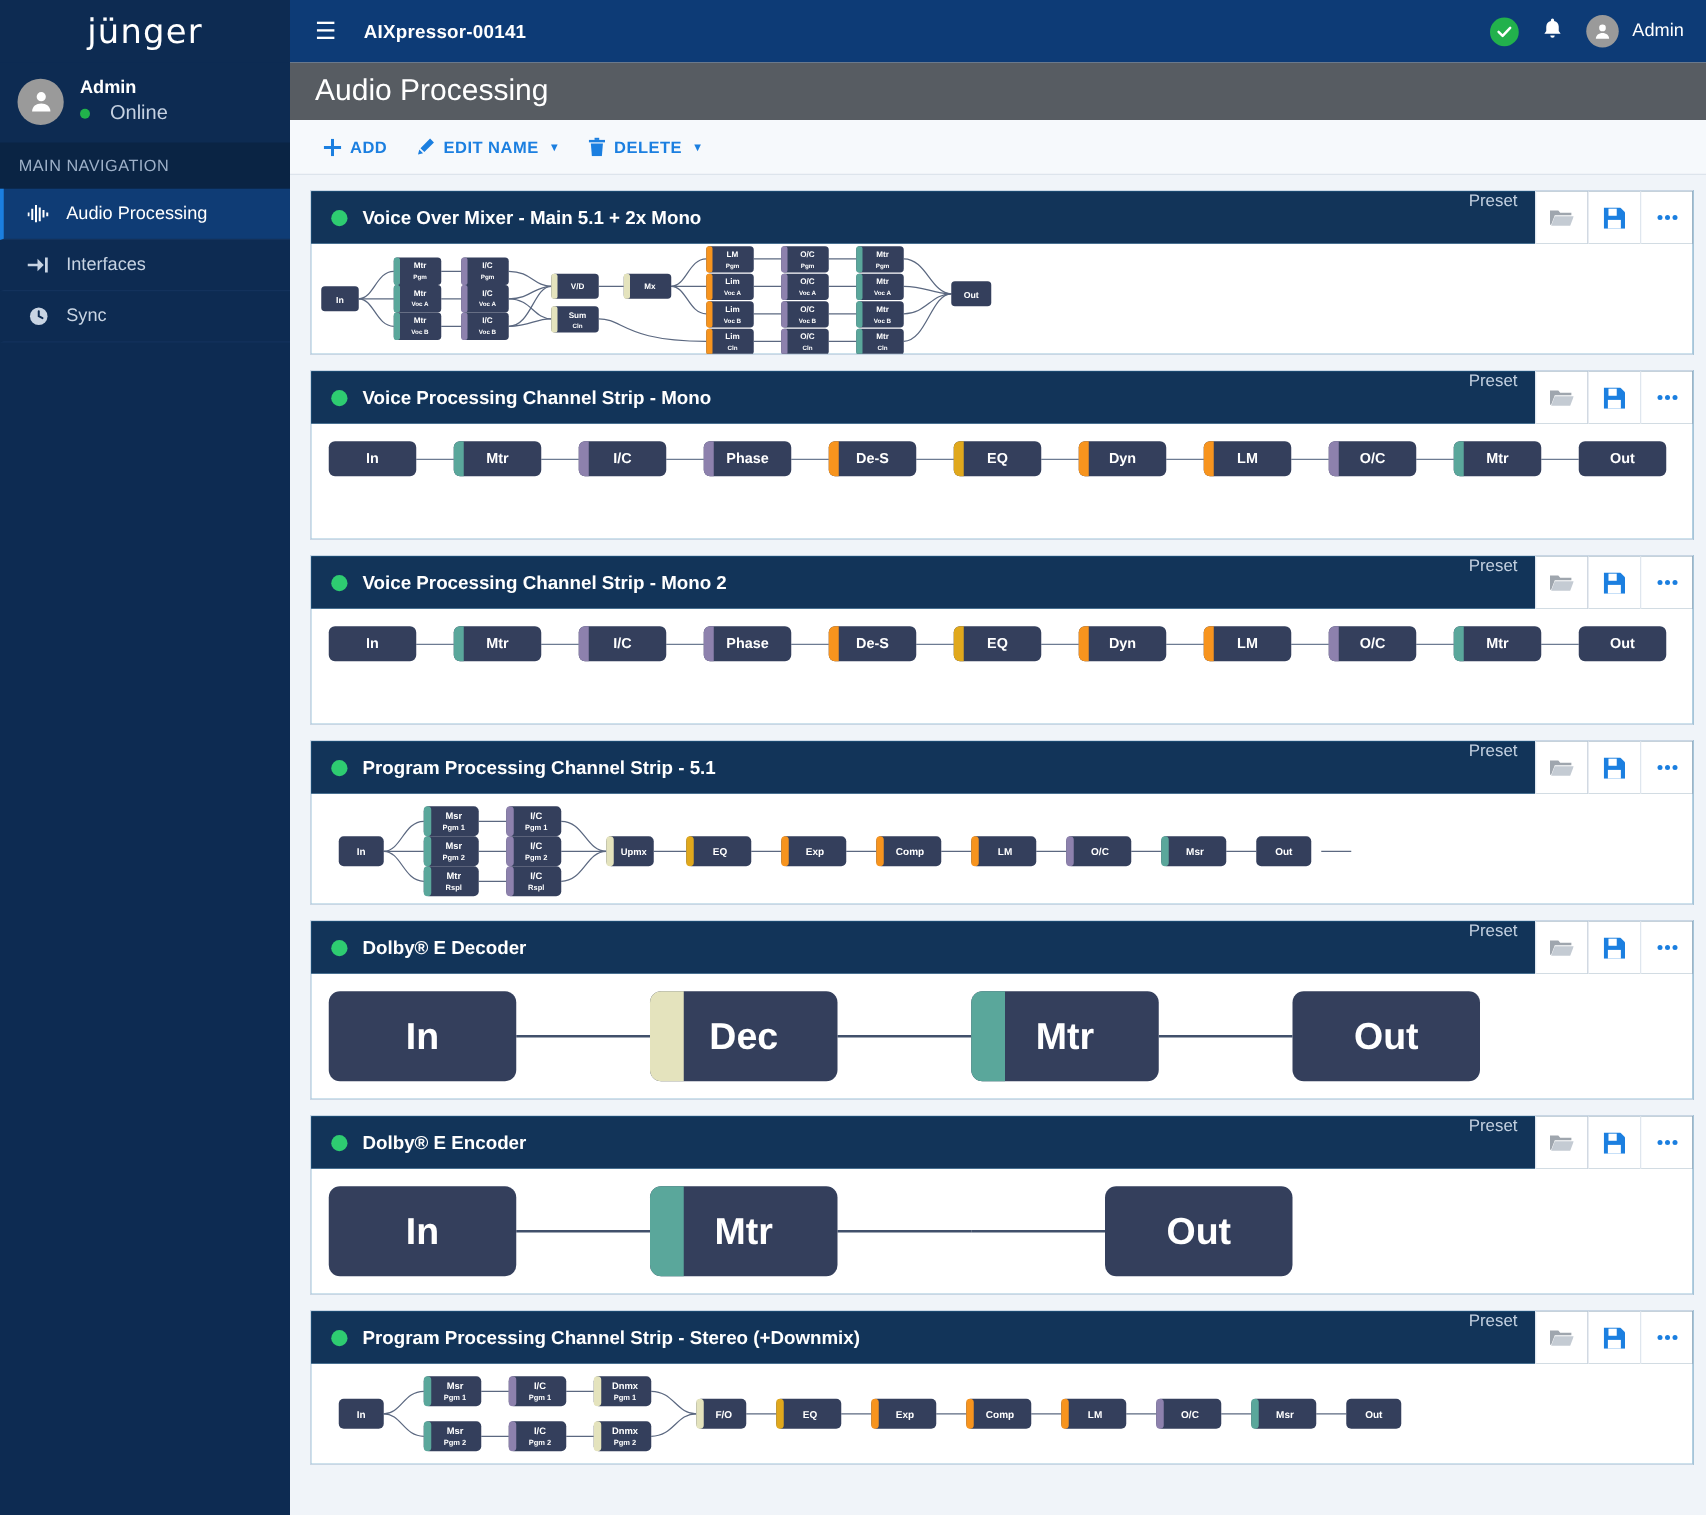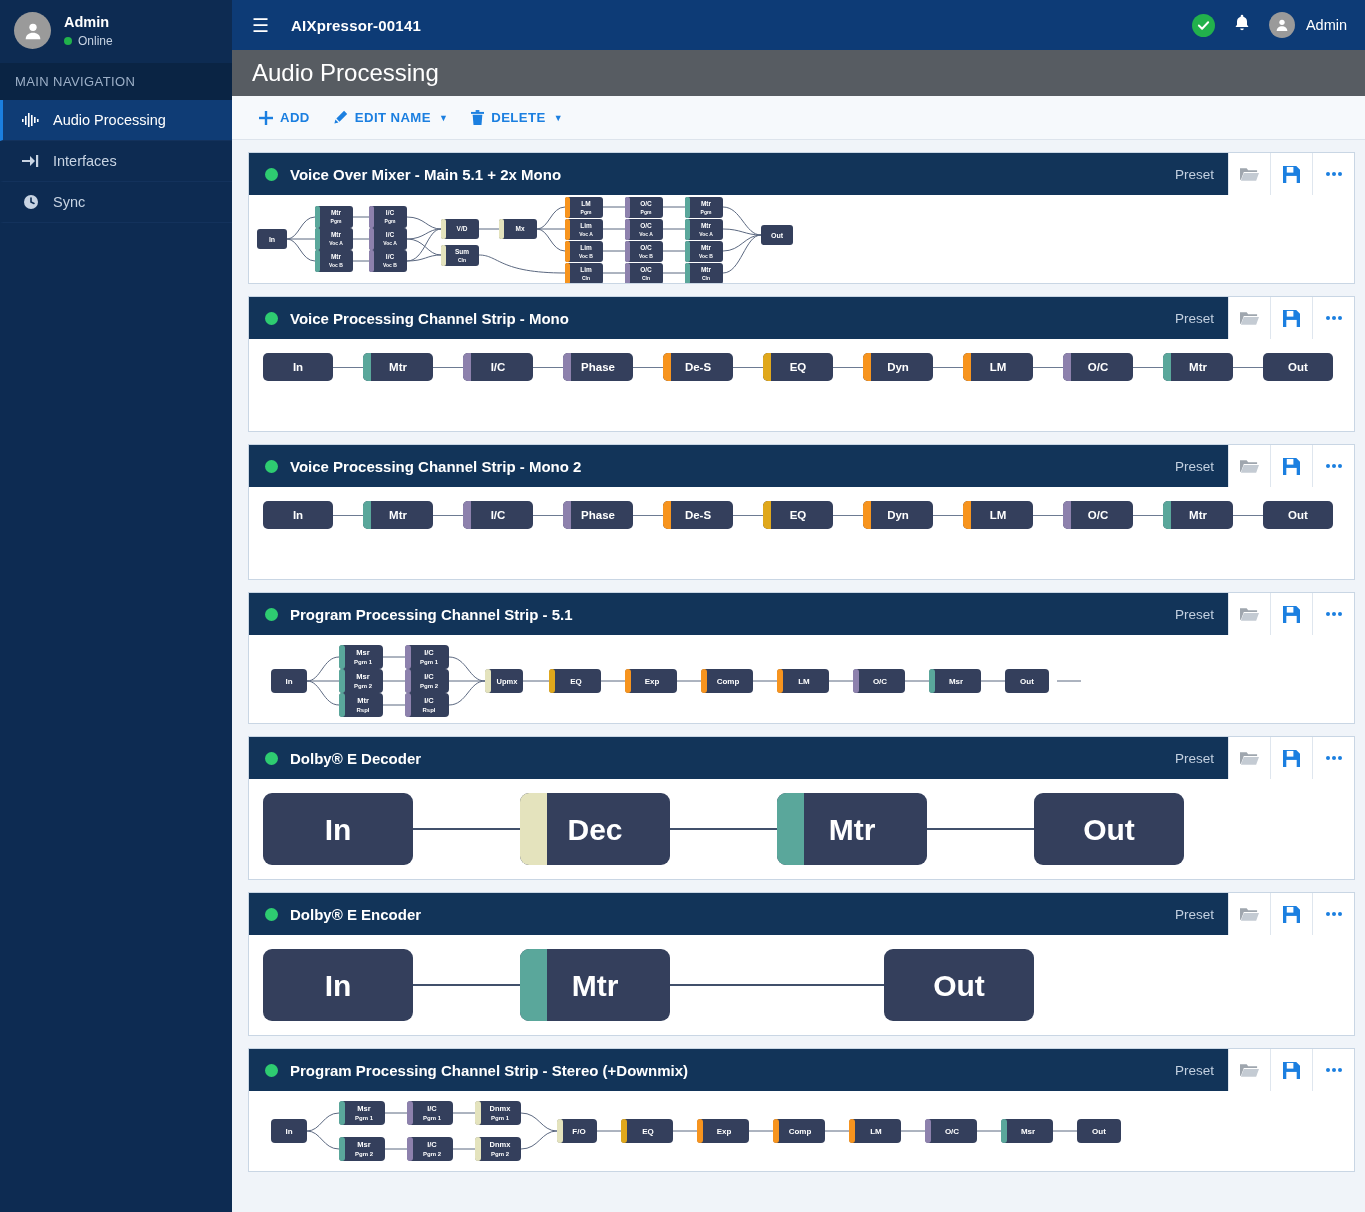--- a/index.html
+++ b/index.html
@@ -28,21 +28,21 @@
   .user-block {
     display: flex; align-items: center; gap: 13px;
     padding: 12px 0 14px 14px; background: #0d2b52;
   }
   .avatar-lg {
     width: 37px; height: 37px; border-radius: 50%; background: #9a9a9a;
     display: flex; align-items: center; justify-content: center; flex-shrink: 0;
   }
   .user-meta { display: flex; flex-direction: column; gap: 4px; }
   .user-name { color: #fff; font-size: 14.5px; font-weight: bold; }
-  .user-status { color: #c6d2e2; font-size: 12px; display: flex; align-items: center; gap: 6px; }
+  .user-status { color: #c6d2e2; font-size: 16px; display: flex; align-items: center; gap: 16px; }
   .dot-online { width: 8px; height: 8px; border-radius: 50%; background: #21b24b; display: inline-block; }
 
   .nav-header {
     background: #0a2444; color: #9db0c8; font-size: 13px;
     letter-spacing: .4px; padding: 11px 0 11px 15px;
   }
   .nav-item {
     display: flex; align-items: center; gap: 13px;
     height: 41px; padding-left: 18px;
     color: #c8d4e3; font-size: 14.5px;
@@ -99,21 +99,21 @@
   .card {
     background: #0369a1; border: 1px solid #c9d6e4;
     margin-bottom: 12px;
   }
   .card-head {
     background: #123459; display: flex; align-items: center;
     height: 42px; padding-left: 16px; position: relative;
   }
   .status-dot { width: 13px; height: 13px; border-radius: 50%; background: #2ecc71; flex-shrink: 0; }
   .card-title { color: #ffffff; font-size: 15px; font-weight: bold; margin-left: 12px; }
-  .preset-group { margin-left: auto; display: flex; align-items: center; height: 42px; }
+  .preset-group { margin-left: auto; display: flex; align-items: flex-start; height: 42px; }
   .preset-label { color: #c3d0e0; font-size: 13.5px; padding: 0 14px; }
   .pbtn {
     width: 42px; height: 42px; background: #ffffff;
     display: flex; align-items: center; justify-content: center;
     border-left: 1px solid #dfe6ee; cursor: pointer;
   }
   .card-body { background: #ffffff; position: relative; }
 
   
   .node {
@@ -141,20 +141,23 @@
 
   svg.flow { display: block; }
   .flow text { font-family: "Liberation Sans", sans-serif; fill: #ffffff; }
 </style>
 </head>
 <body>
 
 <div class="app">
 
   <aside class="sidebar">
+    <div class="brand">
+      <span class="brand-text">jünger</span>
+    </div>
 
     <div class="user-block">
       <div class="avatar-lg">
         <svg width="22" height="22" viewBox="0 0 24 24">
           <circle cx="12" cy="8" r="4" fill="#ffffff"></circle>
           <path d="M4 21c0-4.4 3.6-7 8-7s8 2.6 8 7z" fill="#ffffff"></path>
         </svg>
       </div>
       <div class="user-meta">
         <span class="user-name">Admin</span>

